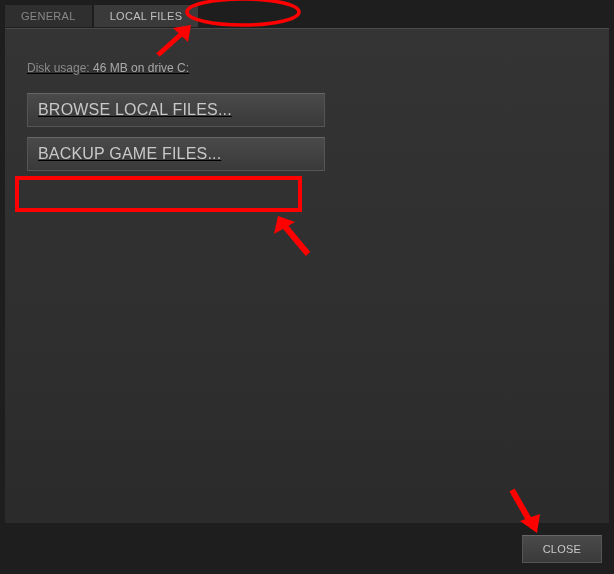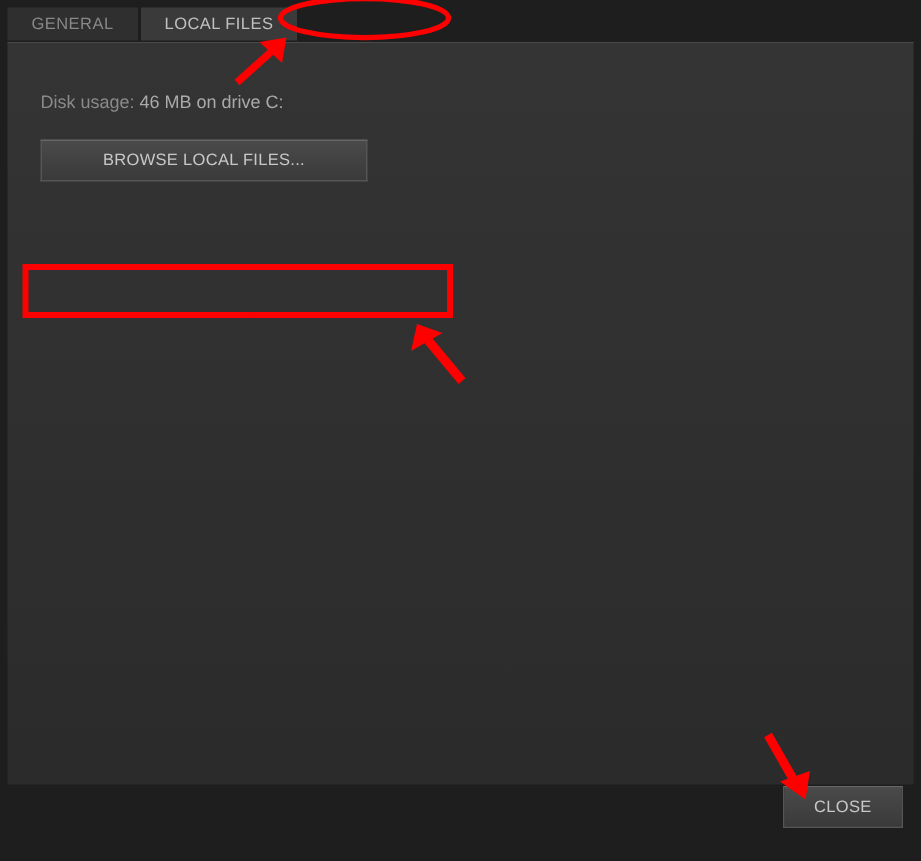--- a/index.html
+++ b/index.html
@@ -35,44 +35,45 @@
     .tab.active {
       background: #3a3a3a;
       color: #c0c0c0;
       text-align: center;
     }
     .content {
       background: linear-gradient(180deg, #343434 0%, #2b2b2b 100%);
       padding: 32px 16px 20px 22px;
       height: 494px;
       position: relative;
+      text-decoration: underline;
     }
     .disk-usage {
       font-size: 12px;
       color: #8a8a8a;
       margin-bottom: 18px;
     }
     .disk-usage .value {
       color: #aaa;
     }
     .button-stack {
       display: flex;
       flex-direction: column;
       gap: 10px;
     }
     .option-btn {
       display: block;
       padding: 7px 10px;
-      width: 218px;
+      width: 298px;
       background: linear-gradient(180deg, #4a4a4a 0%, #3a3a3a 100%);
       border: 1px solid #555;
       border-top-color: #666;
       color: #c8c8c8;
-      font-size: 11px;
-      text-align: center;
+      font-size: 16px;
+      text-align: left;
       cursor: pointer;
       letter-spacing: 0.2px;
     }
     .build-id {
       position: absolute;
       bottom: 16px;
       left: 22px;
       font-size: 12px;
       color: #8a8a8a;
     }
@@ -81,21 +82,21 @@
     }
     .footer {
       position: absolute;
       bottom: 0;
       left: 0;
       right: 0;
       height: 50px;
       background: #1e1e1e;
       display: flex;
       justify-content: flex-end;
-      align-items: flex-start;
+      align-items: center;
       padding-right: 12px;
     }
     .close-btn {
       padding: 7px 20px;
       background: linear-gradient(180deg, #4a4a4a 0%, #3a3a3a 100%);
       border: 1px solid #555;
       border-top-color: #666;
       color: #c8c8c8;
       font-size: 11px;
       cursor: pointer;
@@ -140,20 +141,21 @@
   <div class="tabs">
     <div class="tab">GENERAL</div>
     <div class="tab active">LOCAL FILES</div>
   </div>
   <div class="content">
     <div class="disk-usage">
       <span>Disk usage: </span><span class="value">46 MB on drive C:</span>
     </div>
     <div class="button-stack">
       <button class="option-btn">BROWSE LOCAL FILES...</button>
+      <button class="option-btn">BACKUP GAME FILES...</button>
     </div>
   </div>
 </div>
 
 <div class="footer">
   <button class="close-btn">CLOSE</button>
 </div>
 
 <div class="anno circle-local">
   <svg width="120" height="32">

